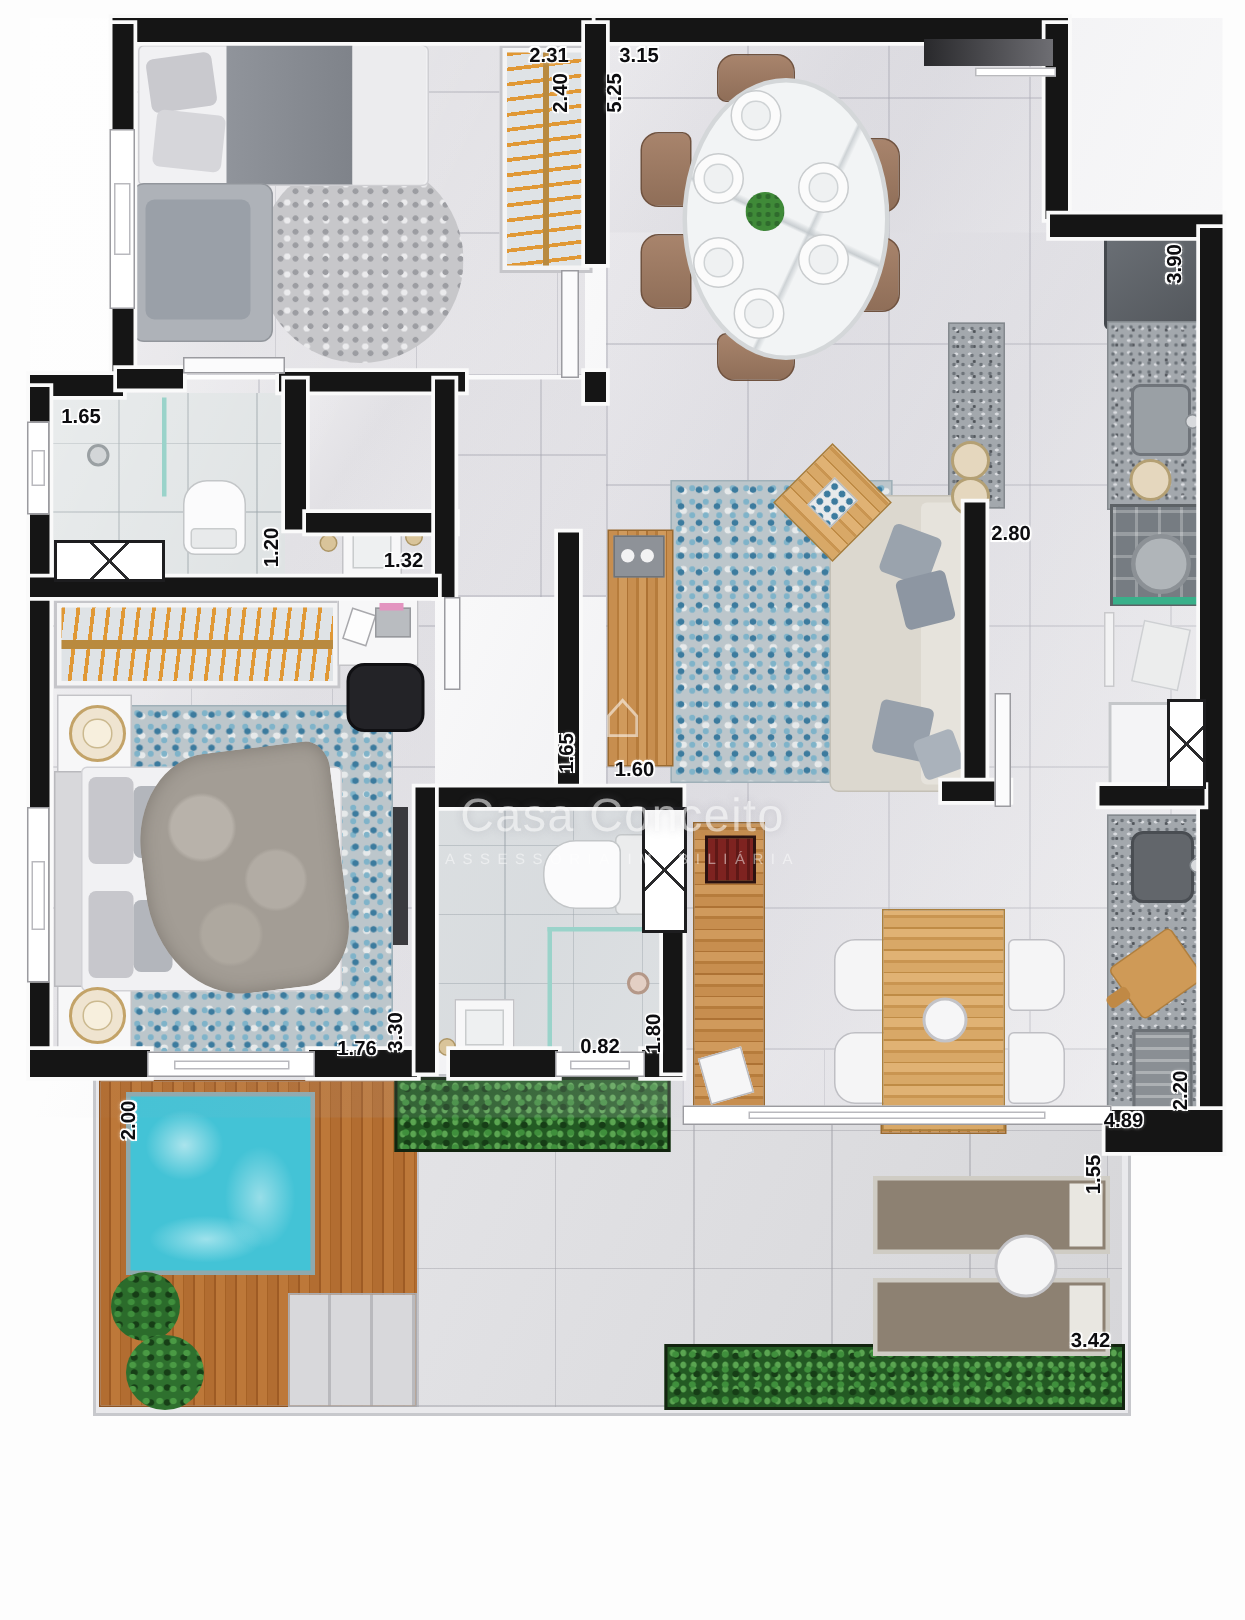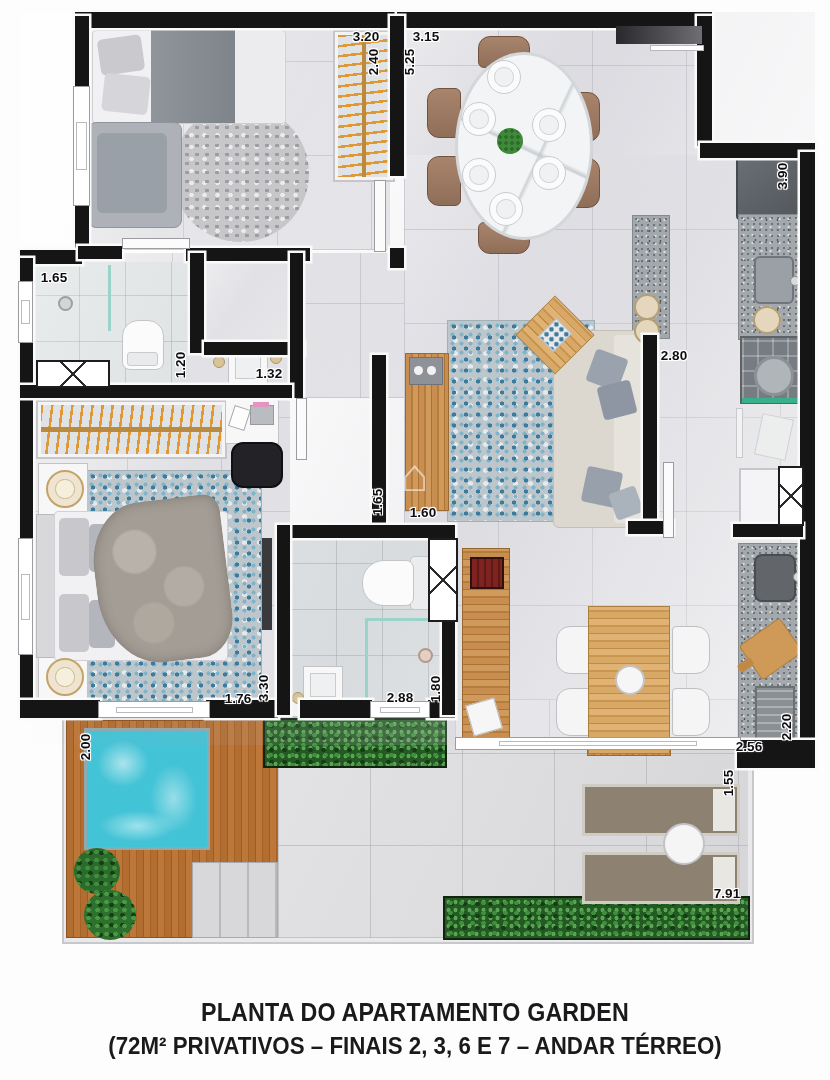--- a/index.html
+++ b/index.html
@@ -311,43 +311,41 @@
   <div class="win" style="left:18px;top:281px;width:13px;height:60px;"></div>
   <div class="win" style="left:18px;top:538px;width:13px;height:115px;"></div>
   <div class="win" style="left:98px;top:701px;width:110px;height:15px;"></div>
   <div class="win" style="left:370px;top:701px;width:58px;height:15px;"></div>
   <div class="win" style="left:455px;top:737px;width:284px;height:11px;"></div>
   <div class="leaf" style="left:122px;top:238px;width:66px;height:9px;"></div>
   <div class="leaf" style="left:374px;top:180px;width:10px;height:70px;"></div>
   <div class="leaf" style="left:663px;top:462px;width:9px;height:74px;"></div>
   <div class="leaf" style="left:296px;top:398px;width:9px;height:60px;"></div>
 
-  <span class="dim" style="left:366px;top:37px;">3.20</span>
+  <span class="dim" style="left:366px;top:37px;">2.31</span>
   <span class="dim rot" style="left:374px;top:62px;">2.40</span>
   <span class="dim" style="left:418px;top:37px;padding-left:16px;">3.15</span>
   <span class="dim rot" style="left:410px;top:62px;">5.25</span>
   <span class="dim rot" style="left:783px;top:176px;">3.90</span>
   <span class="dim" style="left:54px;top:278px;">1.65</span>
   <span class="dim rot" style="left:181px;top:365px;">1.20</span>
   <span class="dim" style="left:269px;top:374px;">1.32</span>
   <span class="dim" style="left:674px;top:356px;">2.80</span>
   <span class="dim" style="left:423px;top:513px;">1.60</span>
   <span class="dim rot" style="left:378px;top:502px;">1.65</span>
   <span class="dim" style="left:238px;top:699px;">1.76</span>
   <span class="dim rot" style="left:264px;top:688px;">3.30</span>
-  <span class="dim" style="left:400px;top:698px;">2.88</span>
+  <span class="dim" style="left:400px;top:698px;">0.82</span>
   <span class="dim rot" style="left:436px;top:689px;">1.80</span>
   <span class="dim rot" style="left:86px;top:747px;">2.00</span>
-  <span class="dim" style="left:749px;top:747px;">2.56</span>
+  <span class="dim" style="left:749px;top:747px;">4.89</span>
   <span class="dim rot" style="left:787px;top:727px;">2.20</span>
   <span class="dim rot" style="left:729px;top:783px;">1.55</span>
-  <span class="dim" style="left:727px;top:894px;">7.91</span>
+  <span class="dim" style="left:727px;top:894px;">3.42</span>
 
   <div class="wm" style="left:250px;top:452px;width:330px;">
     <div style="font-size:46px;line-height:1;">⌂</div>
-  </div>
-
-  <div class="caption">
-    <div class="l1">PLANTA DO APARTAMENTO GARDEN</div>
-    <div class="l2">(72M² PRIVATIVOS – FINAIS 2, 3, 6 E 7 – ANDAR TÉRREO)</div>
-  </div>
+    <div style="font-size:31px;font-weight:500;letter-spacing:1px;margin-top:28px;text-shadow:0 0 6px rgba(120,120,130,.25);">Casa Conceito</div>
+    <div style="font-size:10px;font-weight:400;letter-spacing:5px;margin-top:6px;color:rgba(255,255,255,.48);">ASSESSORIA IMOBILIÁRIA</div>
+  </div>
+
 
 </div>
 
 </body></html>

